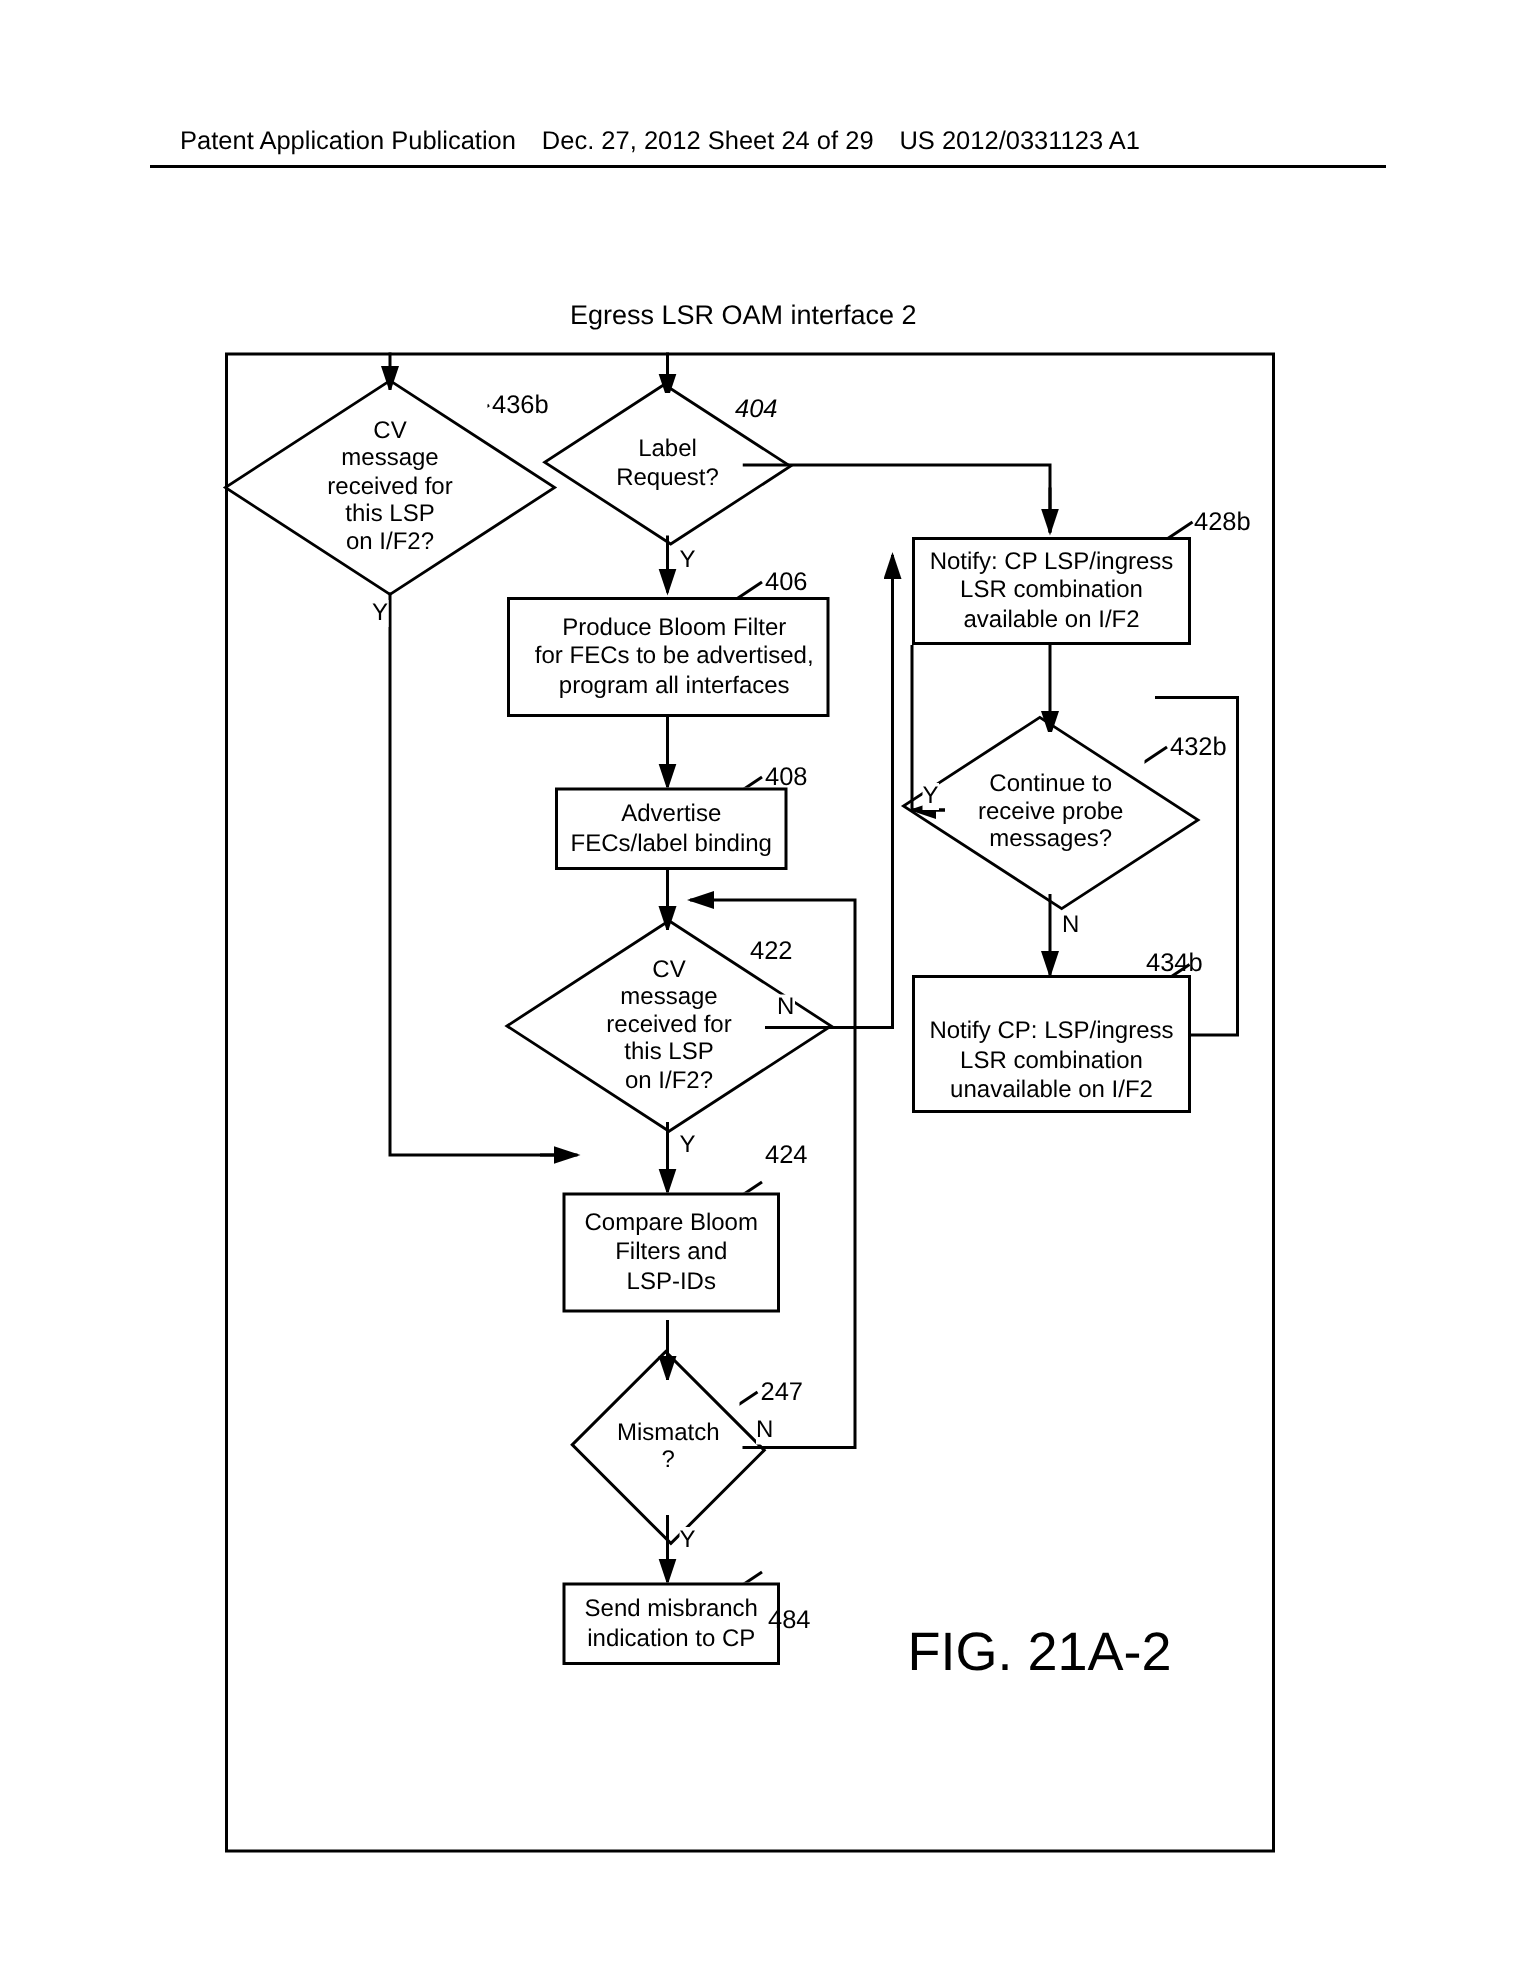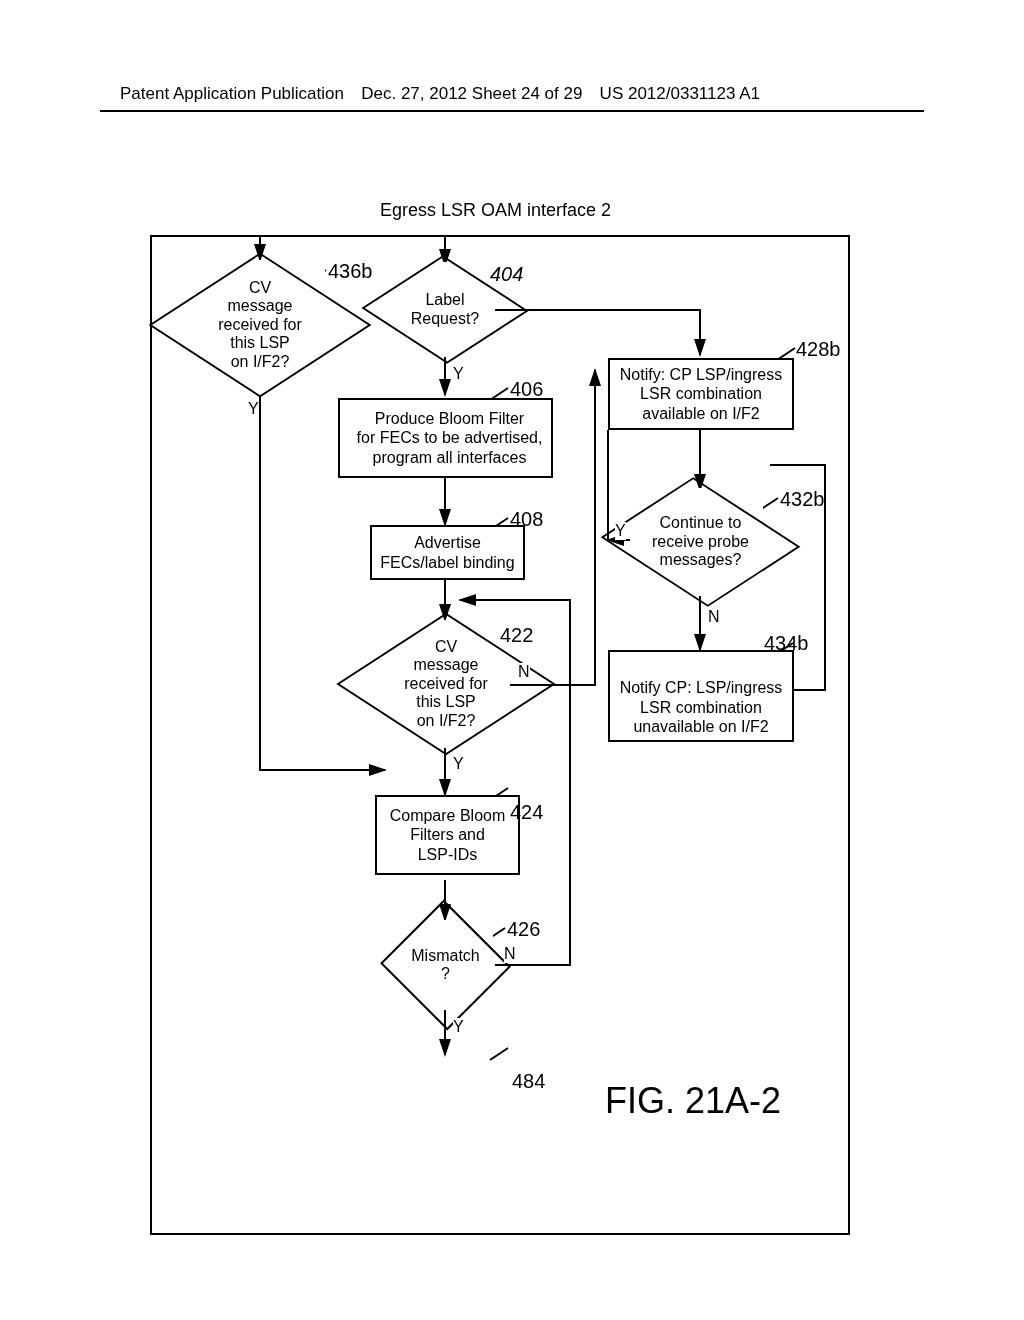--- a/index.html
+++ b/index.html
@@ -82,21 +82,21 @@
       z-index: 2;
       padding: 0 8px;
     }
     .label {
       position: absolute;
       font-size: 16px;
       background: white;
     }
     .ref {
       position: absolute;
-      font-size: 20px;
+      font-size: 17px;
     }
     .fig-label {
       position: absolute;
       font-size: 36px;
       font-weight: normal;
     }
     svg.connector {
       position: absolute;
       top: 0; left: 0;
       width: 700px;
@@ -230,31 +230,35 @@
   </div>
   <div class="ref" style="top:424px; left:340px;">422</div>
   <div class="label" style="top:555px; left:293px;">Y</div>
   <div class="label" style="top:463px; left:358px;">N</div>
 
   <div class="rect" style="top:595px; left:215px; width:145px; height:80px;">
     <span style="white-space:pre-line;">Compare Bloom
 Filters and
 LSP-IDs</span>
   </div>
-  <div class="ref" style="top:601px; left:350px;">424</div>
+  <div class="ref" style="top:560px; left:350px;">424</div>
 
   <div class="diamond" style="top:720px; left:238px; width:95px; height:90px;">
     <div class="diamond-shape"></div>
     <div class="diamond-text" style="white-space:pre-line;">Mismatch
 ?</div>
   </div>
-  <div class="ref" style="top:718px; left:347px;">426</div>
+  <div class="ref" style="top:718px; left:347px;">247</div>
   <div class="label" style="top:818px; left:293px;">Y</div>
   <div class="label" style="top:745px; left:344px;">N</div>
 
+  <div class="rect" style="top:855px; left:215px; width:145px; height:55px;">
+    <span style="white-space:pre-line;">Send misbranch
+indication to CP</span>
+  </div>
   <div class="ref" style="top:870px; left:352px;">484</div>
 
   <div class="rect" style="top:158px; left:448px; width:186px; height:72px;">
     <span style="white-space:pre-line;">Notify: CP LSP/ingress
 LSR combination
 available on I/F2</span>
   </div>
   <div class="ref" style="top:138px; left:636px;">428b</div>
 
   <div class="diamond diamond-wide" style="top:288px; left:478px; width:125px; height:108px;">

